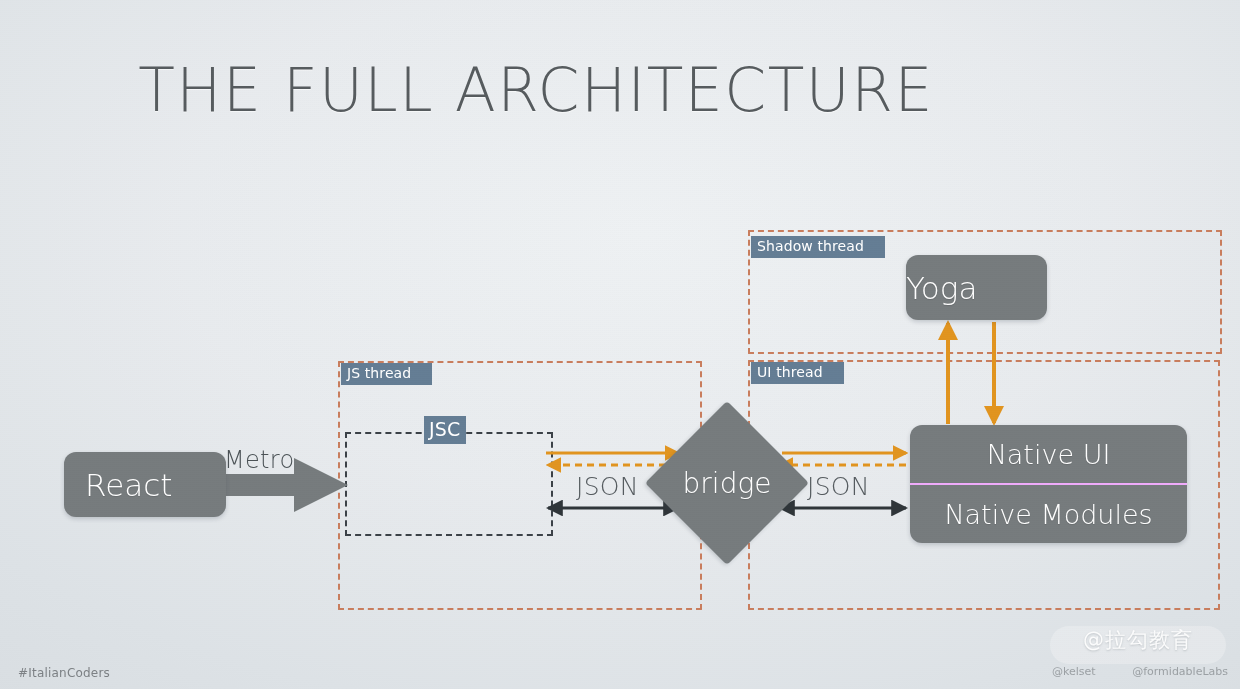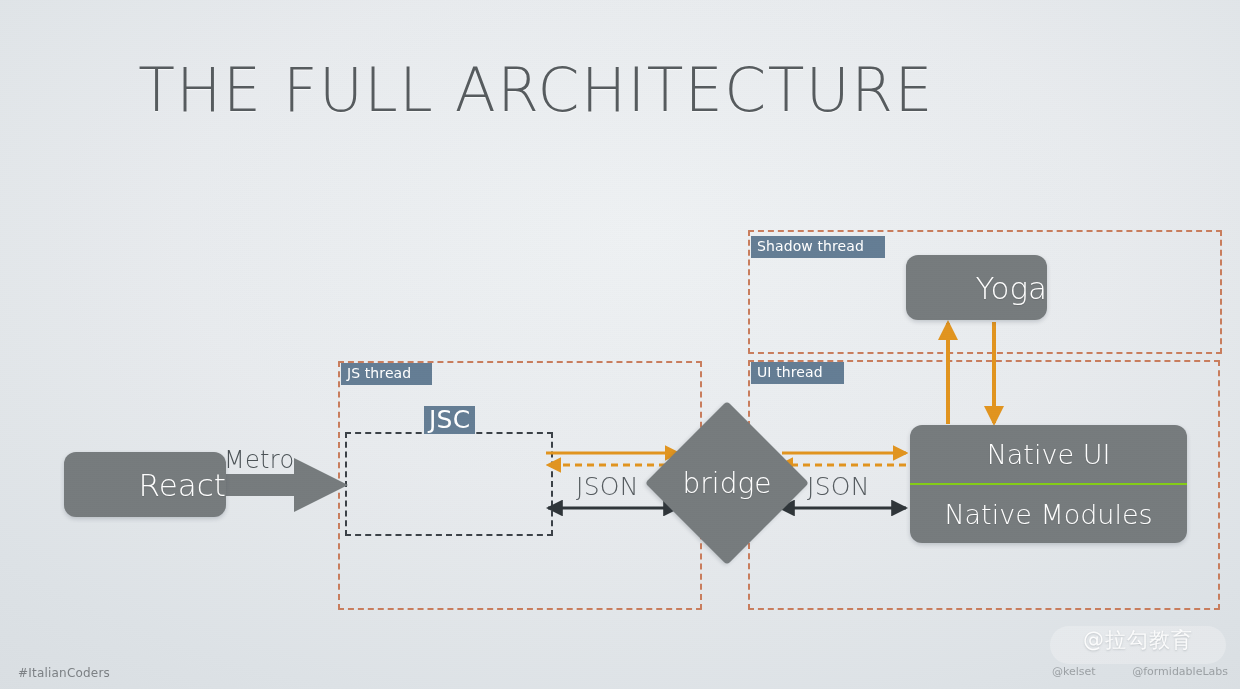--- a/index.html
+++ b/index.html
@@ -82,41 +82,41 @@
     left: 345px;
     top: 432px;
     width: 208px;
     height: 104px;
     border: 2px dashed #3b4147;
     box-sizing: border-box;
   }
   #label-jsc {
     position: absolute;
     left: 424px;
-    top: 406px;
+    top: 416px;
     background: #647d94;
     color: #ffffff;
     font-family: "DejaVu Sans", sans-serif;
-    font-size: 25px;
+    font-size: 19px;
     line-height: 25px;
     padding: 1px 5px 2px 5px;
     letter-spacing: .2px;
   }
 
   
   .node {
     position: absolute;
     background: #767b7d;
     border-radius: 12px;
     color: #ffffff;
     font-family: "DejaVu Sans", sans-serif;
     font-weight: 300;
     display: flex;
     align-items: center;
-    justify-content: flex-end;
+    justify-content: flex-start;
     box-shadow: 0 2px 4px rgba(60,70,80,0.22);
     text-shadow: 0 1px 1px rgba(0,0,0,0.12);
   }
   #node-react     { left: 64px;  top: 452px; width: 141px; height: 65px;  font-size: 31px; padding-left: 21px; }
   #node-jsbundle  { left: 355px; top: 455px; width: 188px; height: 60px;  font-size: 29px; }
   #node-yoga      { left: 906px; top: 255px; width: 141px; height: 65px;  font-size: 31px; }
 
   #node-native {
     left: 910px;
     top: 425px;
@@ -129,21 +129,21 @@
   }
   #node-native .half {
     flex: 1 1 50%;
     display: flex;
     align-items: center;
     justify-content: center;
     font-size: 27px;
     font-weight: 300;
     text-shadow: 0 1px 1px rgba(0,0,0,0.12);
   }
-  #node-native .half.top { border-bottom: 2px solid #84cc16; }
+  #node-native .half.top { border-bottom: 2px solid #f0abfc; }
 
   
   #node-bridge {
     position: absolute;
     left: 669px;
     top: 425px;
     width: 116px;
     height: 116px;
   }
   #node-bridge .dia {

